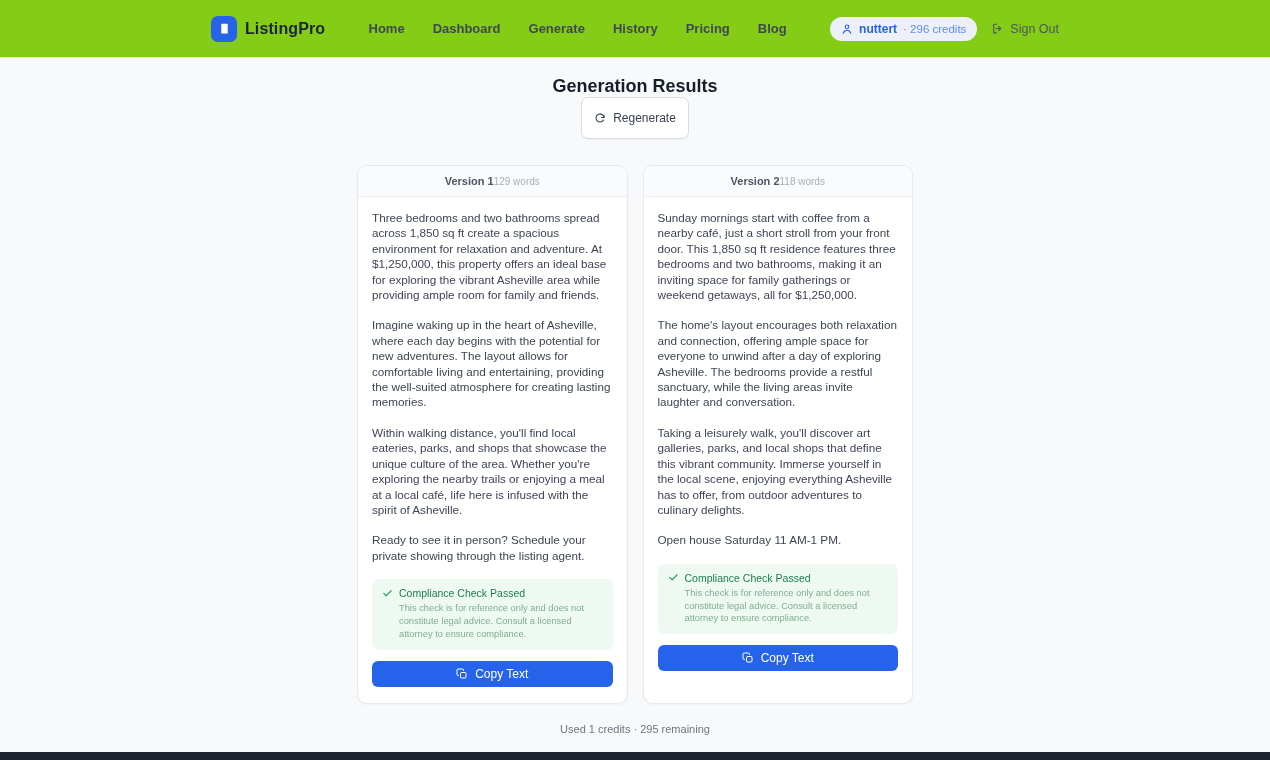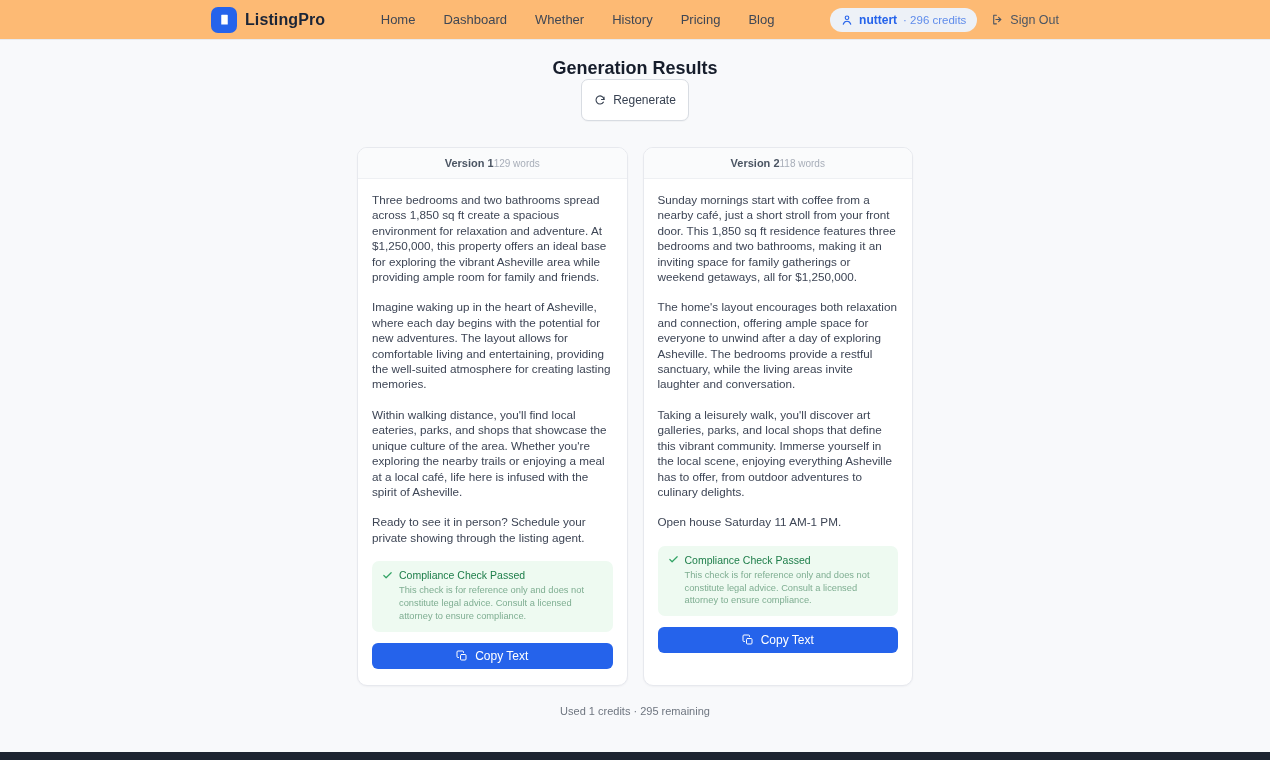--- a/index.html
+++ b/index.html
@@ -6,43 +6,43 @@
   html, body { width: 1270px; height: 760px; }
   body {
     font-family: "Liberation Sans", sans-serif;
     background: #f8f9fb;
     color: #3d4555;
     overflow: hidden;
   }
 
   
   .header {
-    height: 40px;
-    background: #fdba74;
+    height: 58px;
+    background: #84cc16;
     border-bottom: 1px solid #e8eaee;
   }
   .header-inner {
     max-width: 880px;
     height: 100%;
     margin: 0 auto;
     display: flex;
     align-items: center;
     justify-content: space-between;
     padding: 0 16px;
   }
   .brand { display: flex; align-items: center; gap: 8px; cursor: pointer; }
   .logo-badge {
     width: 26px; height: 26px;
     background: #2563eb;
     border-radius: 7px;
     display: flex; align-items: center; justify-content: center;
   }
   .brand-name { font-size: 16px; font-weight: 700; color: #1b2537; letter-spacing: 0.1px; }
 
-  .nav { display: flex; align-items: center; gap: 28px; }
+  .nav { display: flex; align-items: center; gap: 28px; font-weight: bold; }
   .nav a {
     font-size: 13px; color: #3f4754; text-decoration: none; cursor: pointer;
   }
 
   .header-right { display: flex; align-items: center; gap: 14px; }
   .user-pill {
     display: flex; align-items: center; gap: 6px;
     background: #edf1f7;
     border-radius: 12px;
     padding: 5px 11px;
@@ -157,21 +157,21 @@
         <svg width="13" height="13" viewBox="0 0 24 24" fill="#ffffff">
           <path d="M7 3h10a1 1 0 0 1 1 1v17H6V4a1 1 0 0 1 1-1zm2.5 4h2v2h-2V7zm0 4h2v2h-2v-2zm0 4h2v2h-2v-2zm4.5-8h2v2h-2V7zm0 4h2v2h-2v-2zm0 4h2v2h-2v-2z"></path>
         </svg>
       </span>
       <span class="brand-name">ListingPro</span>
     </div>
 
     <nav class="nav">
       <a>Home</a>
       <a>Dashboard</a>
-      <a>Whether</a>
+      <a>Generate</a>
       <a>History</a>
       <a>Pricing</a>
       <a>Blog</a>
     </nav>
 
     <div class="header-right">
       <div class="user-pill">
         <span class="icon">
           <svg width="12" height="12" viewBox="0 0 24 24" fill="none" stroke="#2563eb" stroke-width="2.2" stroke-linecap="round">
             <circle cx="12" cy="7.5" r="3.6"></circle>

